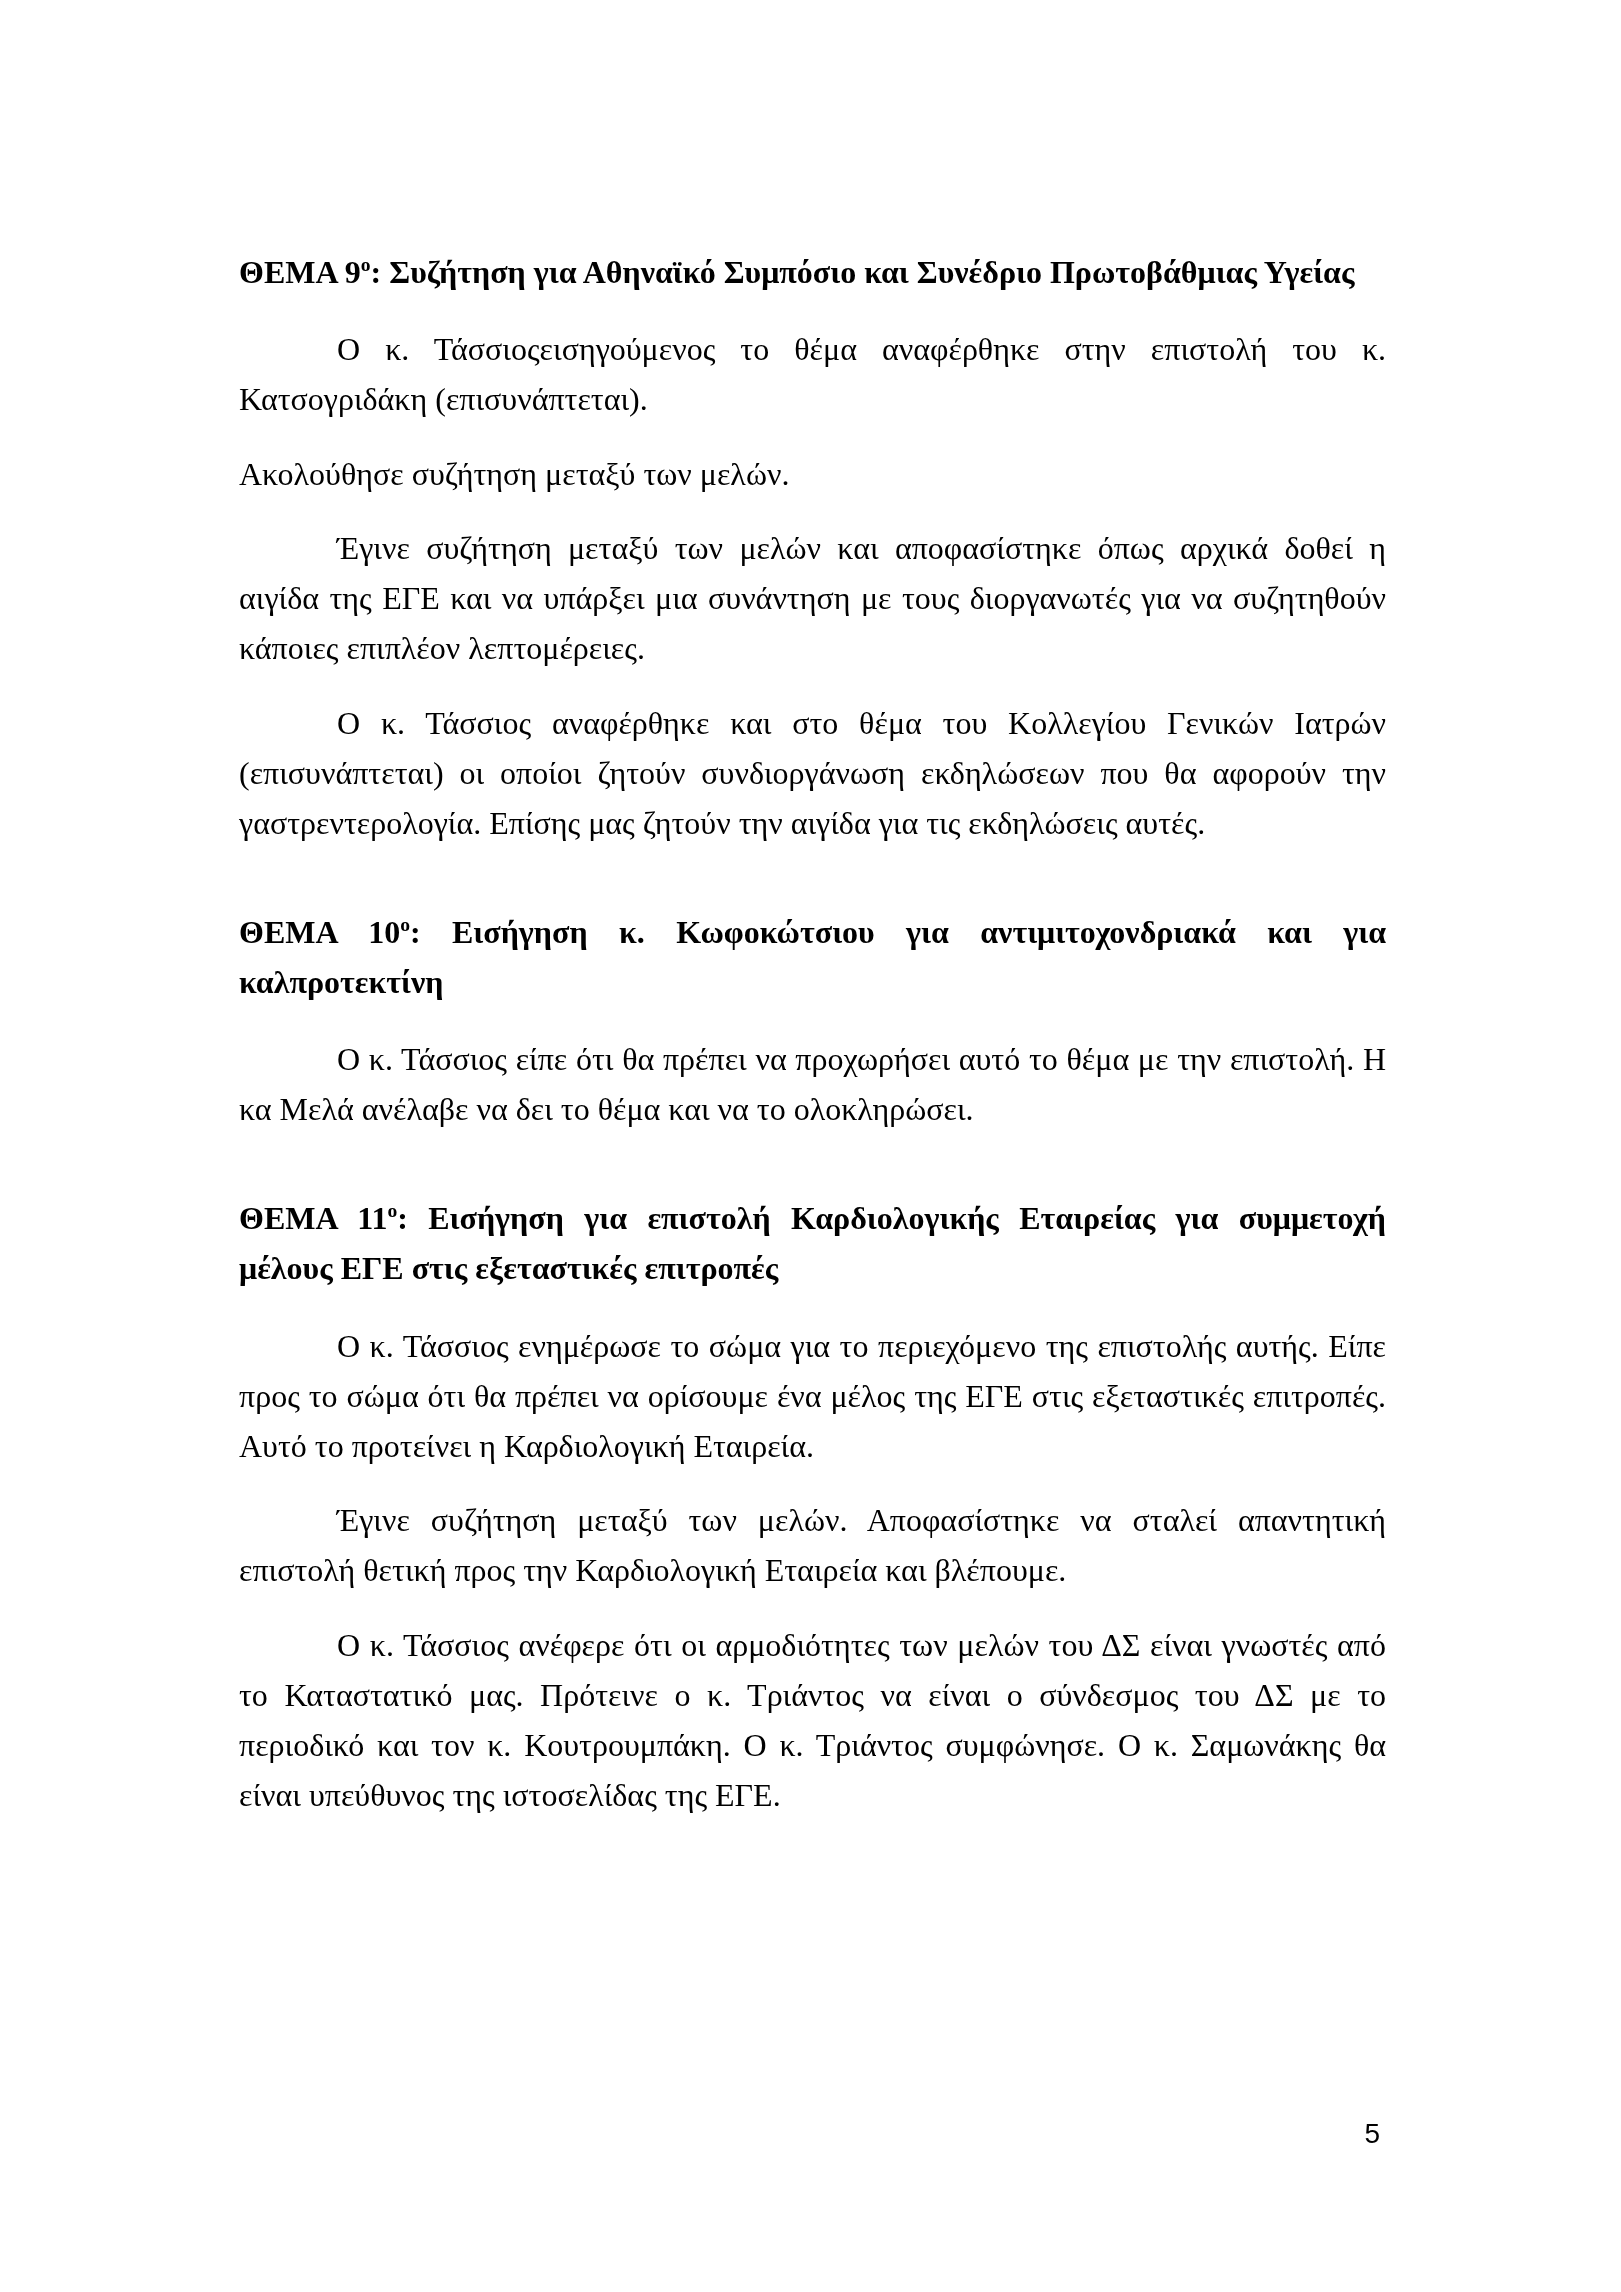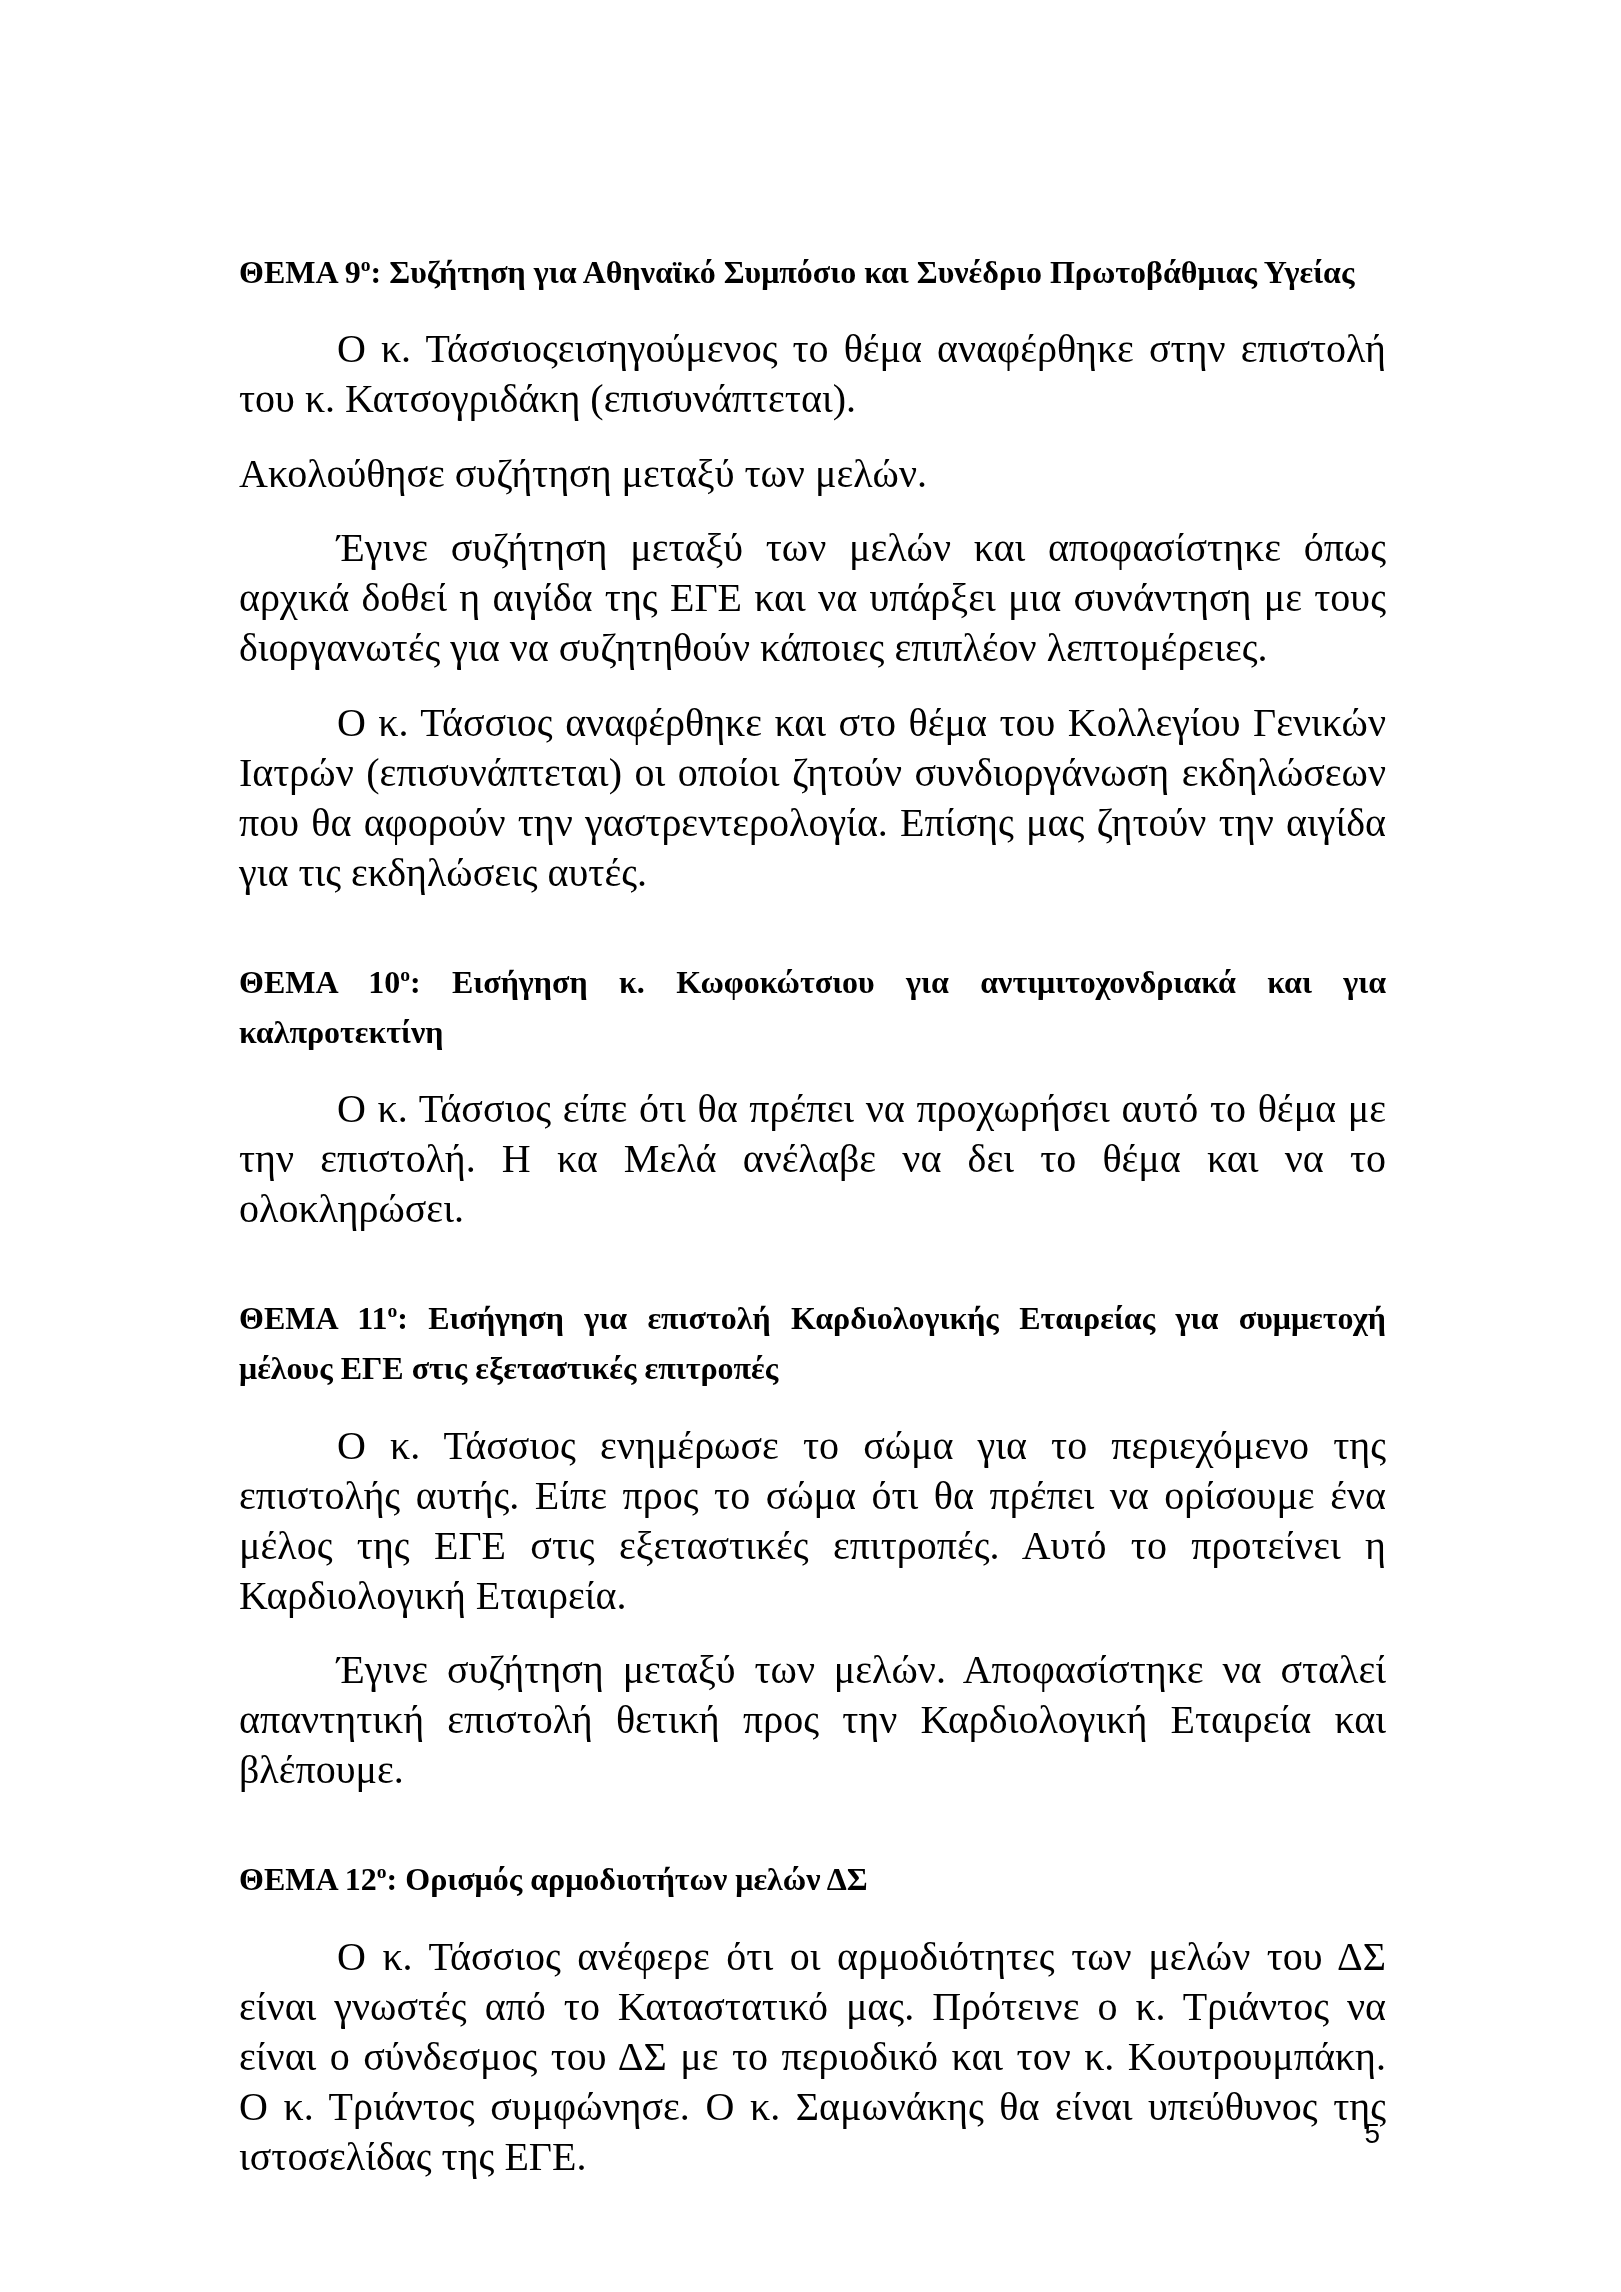--- a/index.html
+++ b/index.html
@@ -31,21 +31,21 @@
   }
   .topic:first-child h2 {
     margin-top: 0;
   }
   .topic h2 sup {
     font-size: 19.6px;
     line-height: 0;
     vertical-align: super;
   }
   .topic p {
-    font-size: 40px;
+    font-size: 32px;
     line-height: 50px;
     text-align: justify;
     margin: 0 0 24.5px 0;
   }
   .topic p.indent {
     text-indent: 98px;
   }
   .page-number {
     position: absolute;
     top: 2117px;
@@ -74,21 +74,20 @@
       <p class="indent">Ο κ. Τάσσιος είπε ότι θα πρέπει να προχωρήσει αυτό το θέμα με την επιστολή. Η κα Μελά ανέλαβε να δει το θέμα και να το ολοκληρώσει.</p>
     </section>
 
     <section class="topic">
       <h2><span>ΘΕΜΑ 11</span><sup>ο</sup><span>: Εισήγηση για επιστολή Καρδιολογικής Εταιρείας για συμμετοχή μέλους ΕΓΕ στις εξεταστικές επιτροπές</span></h2>
       <p class="indent">Ο κ. Τάσσιος ενημέρωσε το σώμα για το περιεχόμενο της επιστολής αυτής. Είπε προς το σώμα ότι θα πρέπει να ορίσουμε ένα μέλος της ΕΓΕ στις εξεταστικές επιτροπές. Αυτό το προτείνει η Καρδιολογική Εταιρεία.</p>
       <p class="indent">Έγινε συζήτηση μεταξύ των μελών. Αποφασίστηκε να σταλεί απαντητική επιστολή θετική προς την Καρδιολογική Εταιρεία και βλέπουμε.</p>
     </section>
 
     <section class="topic">
-      <h2><span>ΘΕΜΑ 12</span><sup>ο</sup><span>: Ορισμός αρμοδιοτήτων μελών ΔΣ</span></h2>
       <p class="indent">Ο κ. Τάσσιος ανέφερε ότι οι αρμοδιότητες των μελών του ΔΣ είναι γνωστές από το Καταστατικό μας. Πρότεινε ο κ. Τριάντος να είναι ο σύνδεσμος του ΔΣ με το περιοδικό και τον κ. Κουτρουμπάκη. Ο κ. Τριάντος συμφώνησε. Ο κ. Σαμωνάκης θα είναι υπεύθυνος της ιστοσελίδας της ΕΓΕ.</p>
     </section>
 
   </div>
 
   <div class="page-number">5</div>
 </div>
 
 
 </body></html>

